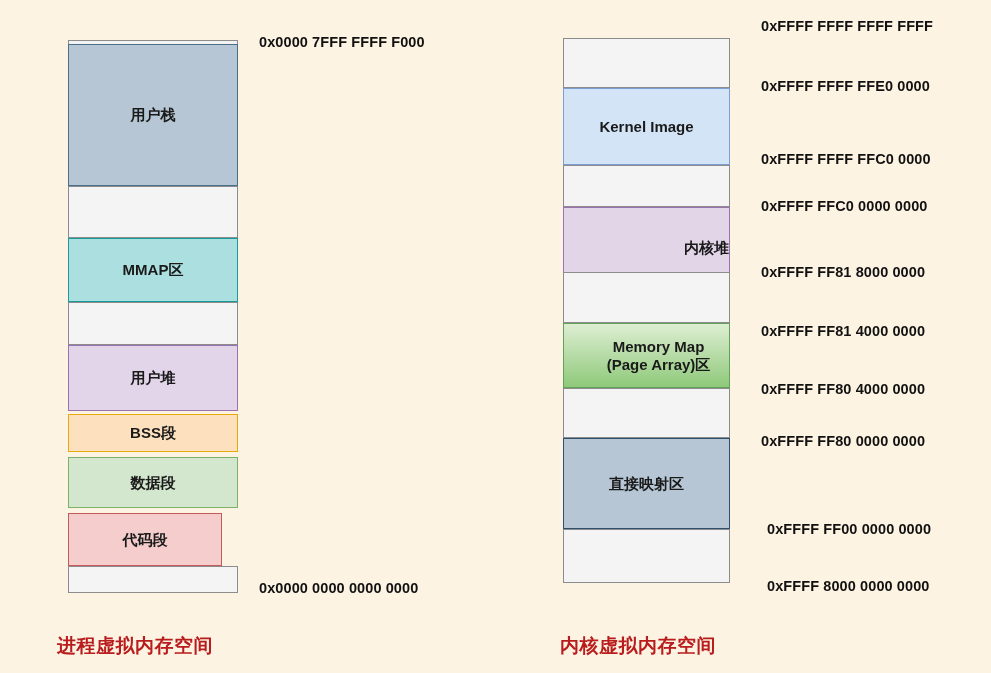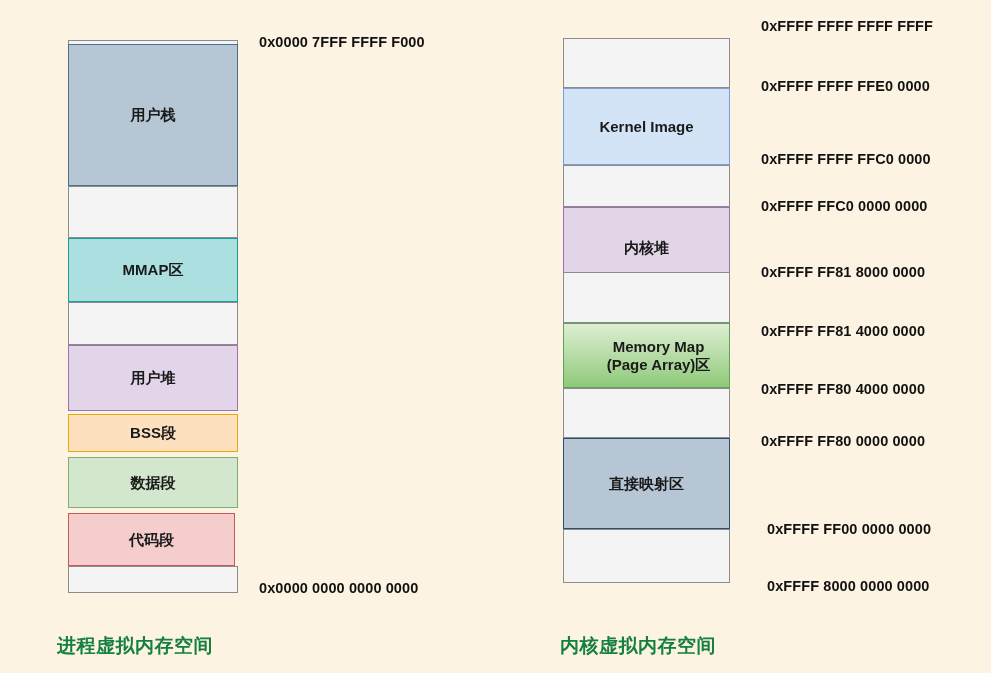--- a/index.html
+++ b/index.html
@@ -111,21 +111,21 @@
     color: #111111;
     white-space: nowrap;
     letter-spacing: 0.1px;
   }
 
   
   .caption {
     position: absolute;
     font-size: 19px;
     font-weight: bold;
-    color: #15803d;
+    color: #b91c1c;
     white-space: nowrap;
     letter-spacing: 0.5px;
   }
 </style>
 </head>
 <body style="background: rgb(253, 243, 227);">
 
 <div id="stage">
 
   <div class="mem-column" style="left:68px; top:40px; width:170px; height:553px;">
@@ -149,21 +149,21 @@
     </div>
 
     <div class="mem-block blk-bss" style="left:0; top:374px; width:170px; height:38px;">
       <span class="blk-label">BSS段</span>
     </div>
 
     <div class="mem-block blk-data" style="left:0; top:417px; width:170px; height:51px;">
       <span class="blk-label">数据段</span>
     </div>
 
-    <div class="mem-block blk-code" style="left:0; top:473px; width:167px; height:53px;">
+    <div class="mem-block blk-code" style="left:0; top:473px; width:154px; height:53px;">
       <span class="blk-label">代码段</span>
     </div>
 
     <div class="mem-block blk-gap" style="left:0; top:526px; width:170px; height:27px;"></div>
   </div>
 
   <div class="addr-label" style="left:259px; top:34px;text-align:center;">0x0000 7FFF FFFF F000</div>
 
   <div class="addr-label" style="left:259px; top:580px;">0x0000 0000 0000 0000</div>
 
@@ -172,21 +172,21 @@
   <div class="mem-column" style="left:563px; top:38px; width:167px; height:545px;border-radius:7px;">
 
     <div class="mem-block blk-gap" style="left:0; top:0; width:167px; height:50px;"></div>
 
     <div class="mem-block blk-kernelimage" style="left:0; top:50px; width:167px; height:77px;">
       <span class="blk-label">Kernel Image</span>
     </div>
 
     <div class="mem-block blk-gap" style="left:0; top:127px; width:167px; height:42px;"></div>
 
-    <div class="mem-block blk-kernelheap" style="left:0; top:169px; width:167px; height:81px;">
+    <div class="mem-block blk-kernelheap" style="left:0; top:169px; width:167px; height:81px;justify-content:flex-end;">
       <span class="blk-label">内核堆</span>
     </div>
 
     <div class="mem-block blk-gap" style="left:0; top:234px; width:167px; height:51px;"></div>
 
     <div class="mem-block blk-memmap" style="left:0; top:285px; width:167px; height:65px;">
       <span class="blk-label">Memory Map
 (Page Array)区</span>
     </div>
 

